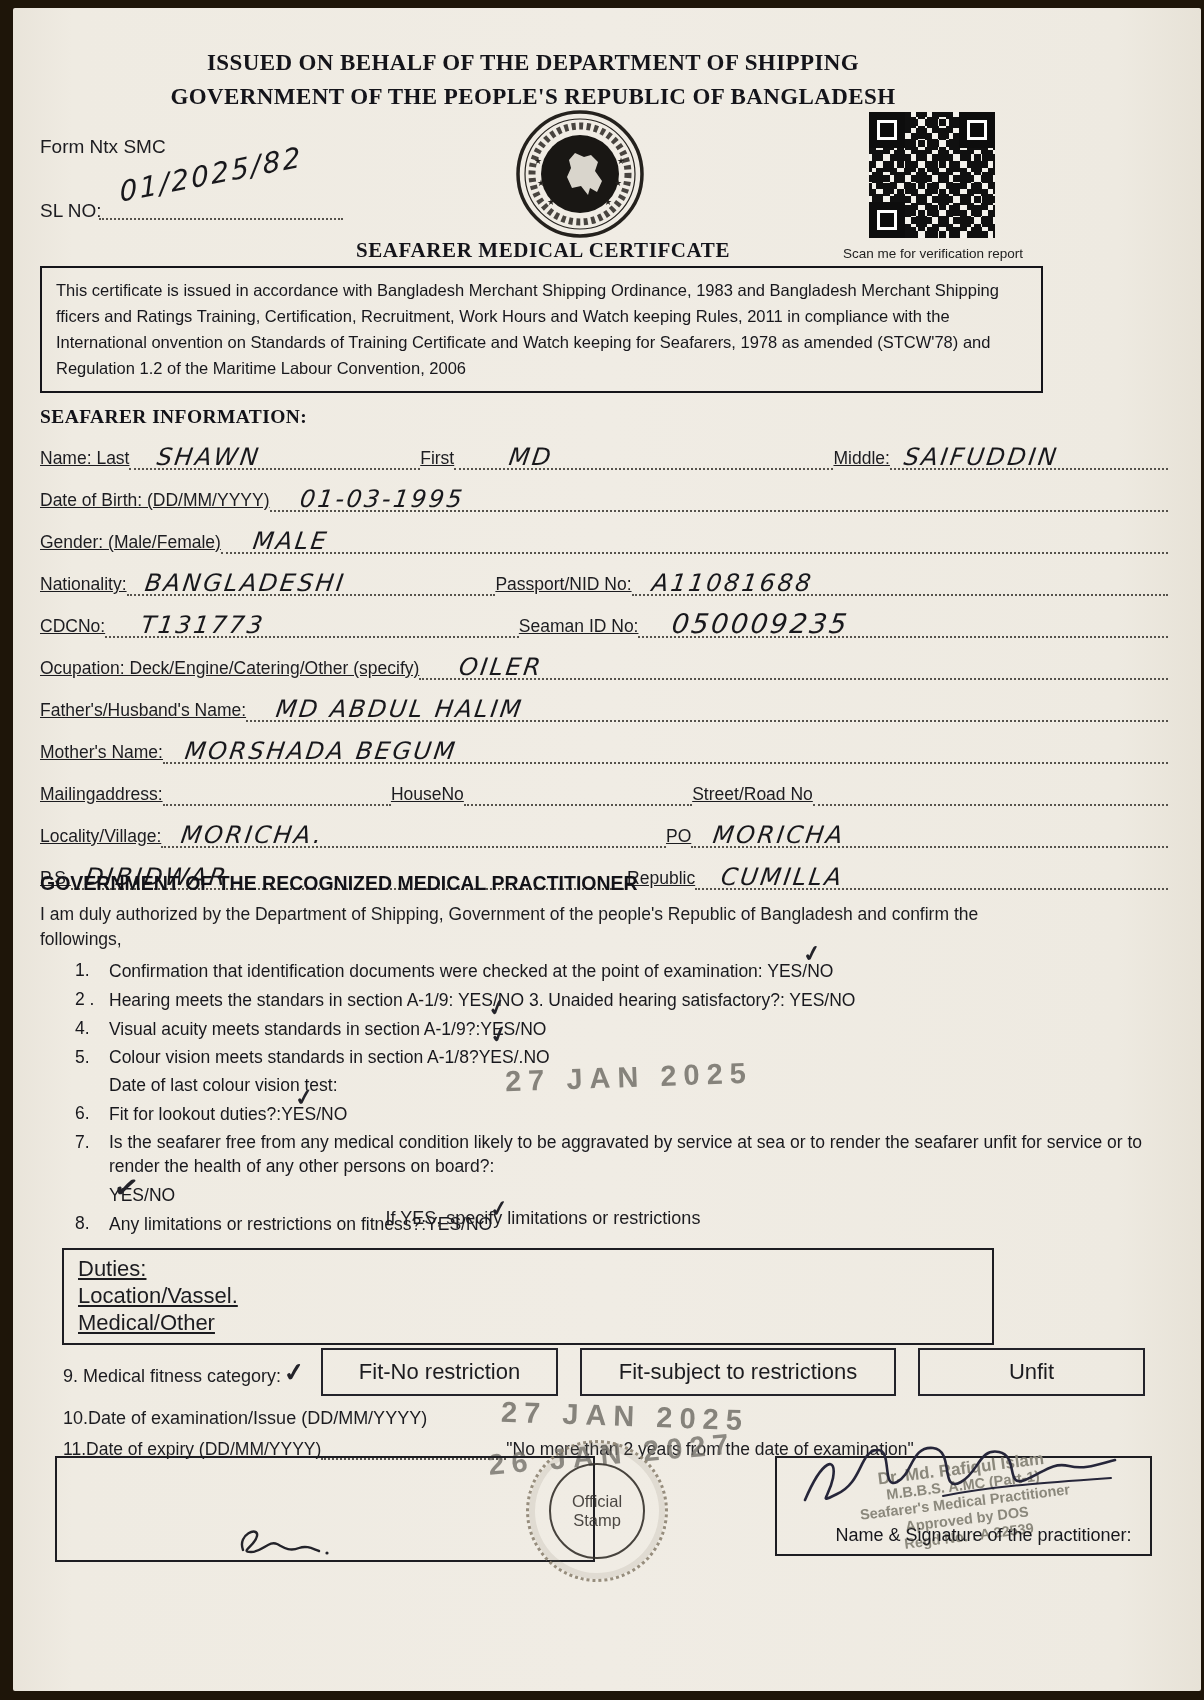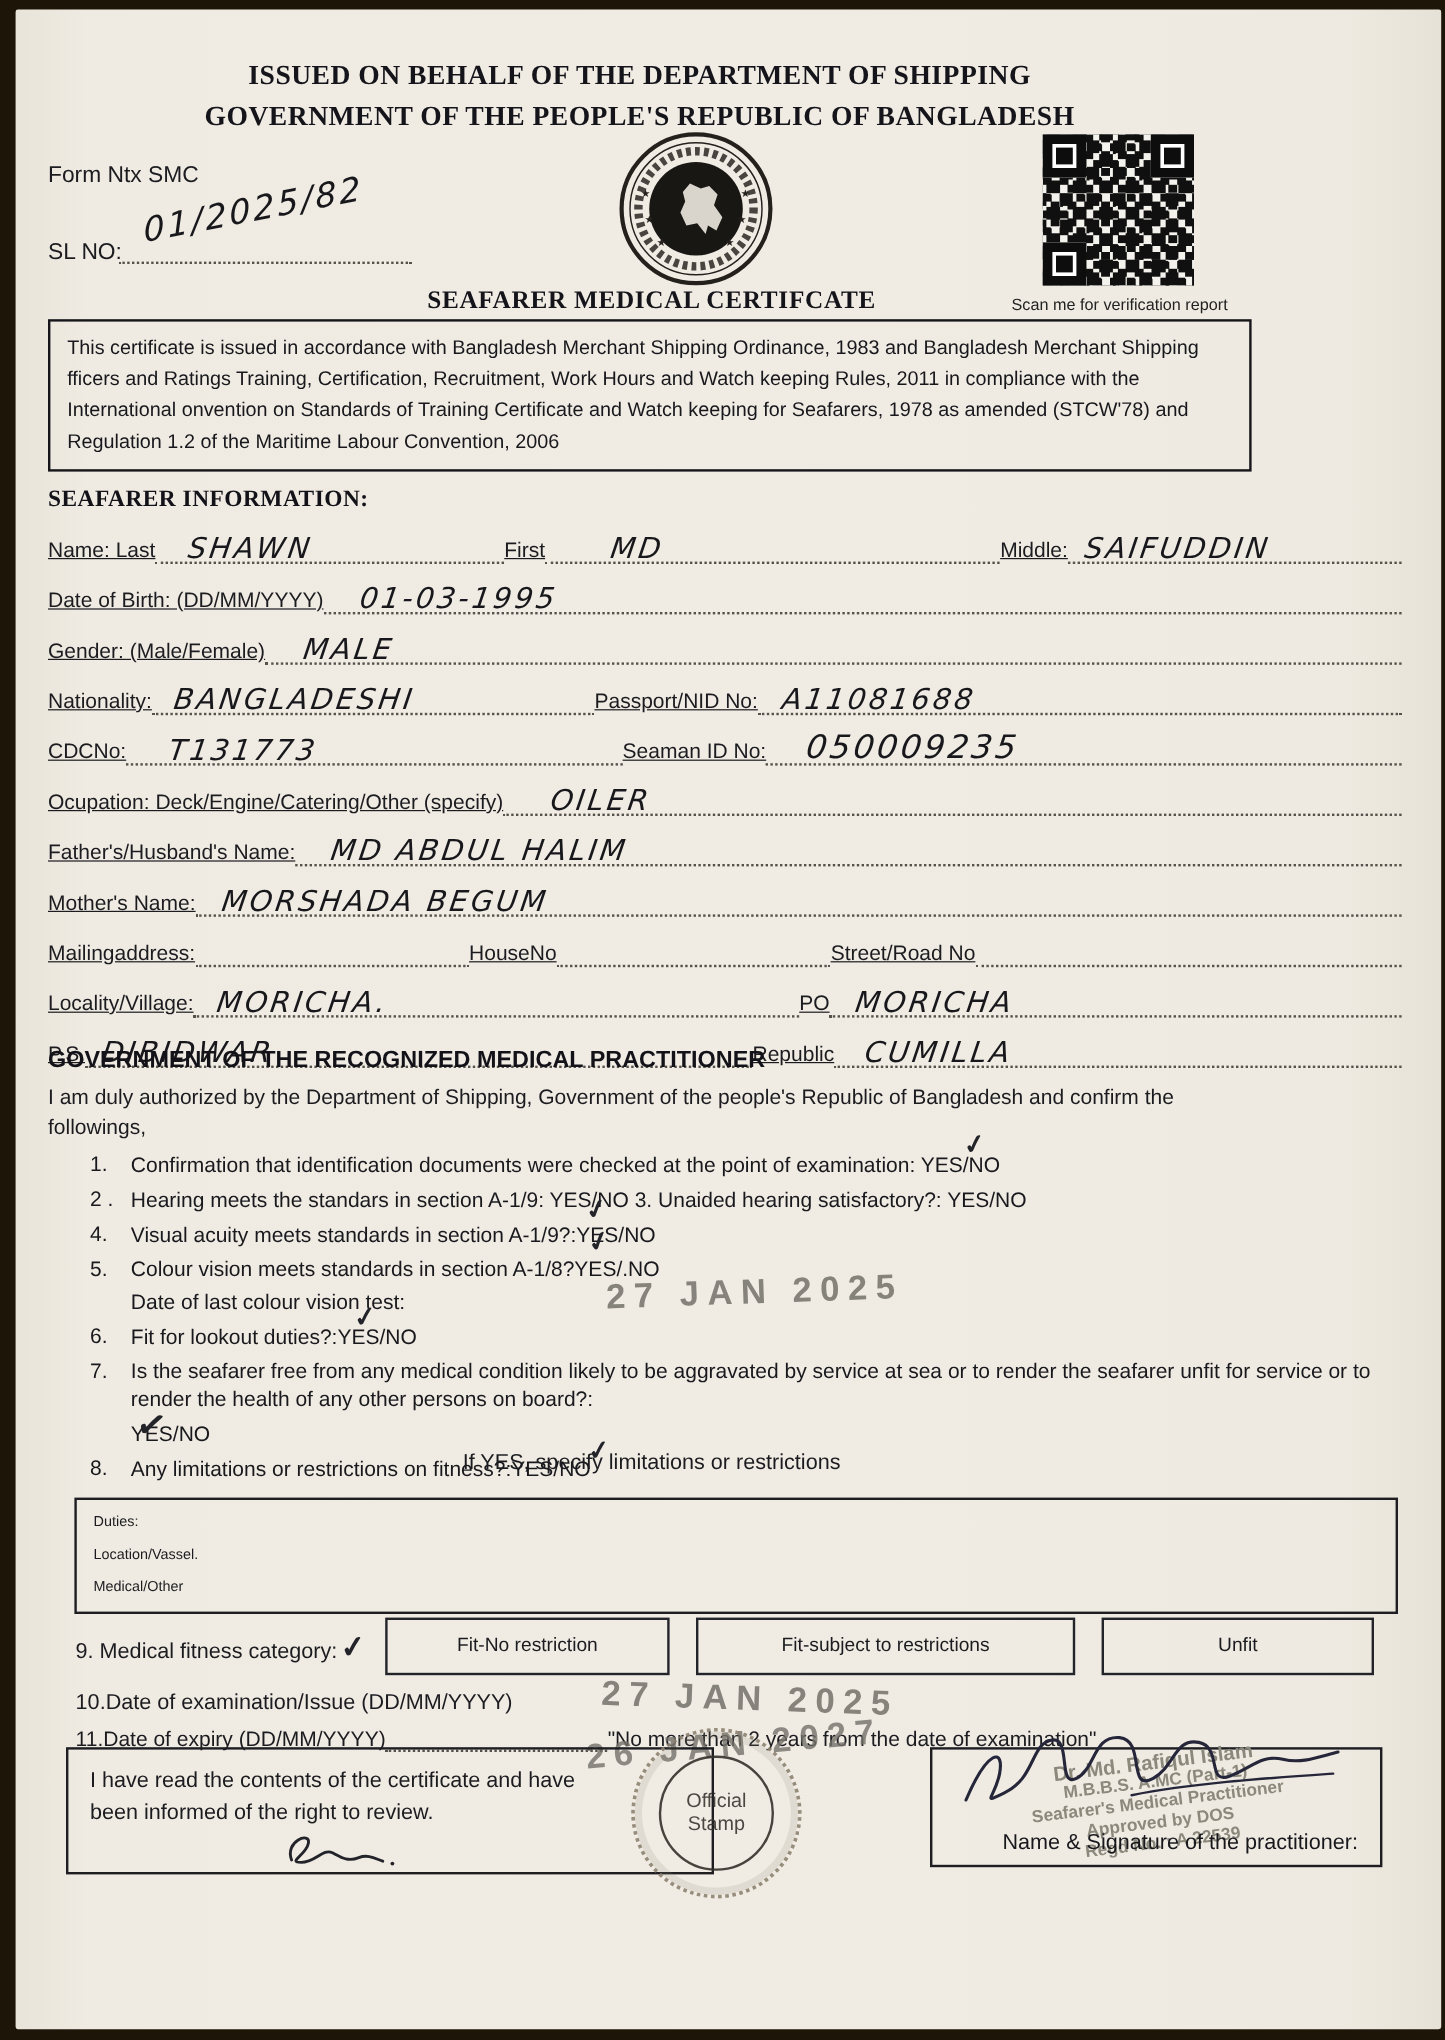--- a/index.html
+++ b/index.html
@@ -51,26 +51,26 @@
   .ditems { position:absolute; left:62px; top:946px; width:1093px; }
   .ditem { position:relative; padding-left:34px; font-size:17.5px; line-height:24px; margin-top:4px; color:#18181d; }
   .ditem .num { position:absolute; left:0; top:0; }
   .chk { display:inline-block; width:0; overflow:visible; font-size:22px; font-weight:bold; color:#23232a;
          vertical-align:baseline; }
   .chk span { display:inline-block; }
   .stamp-date { font-weight:bold; font-size:29px; letter-spacing:7px; color:#74716a; opacity:.85; white-space:nowrap; }
   .ifyes { position:absolute; left:0; top:1200px; width:1060px; text-align:center; font-size:18px; }
 
   
-  .duties { position:absolute; left:49px; top:1240px; width:1103px; box-sizing:border-box;
-    border:2.5px solid #1d1d22; padding:5px 14px 7px; font-size:12px; line-height:27px; }
+  .duties { position:absolute; left:49px; top:1240px; width:932px; box-sizing:border-box;
+    border:2.5px solid #1d1d22; padding:5px 14px 7px; font-size:22px; line-height:27px;text-decoration:underline; }
   .row9 { position:absolute; left:0; top:1340px; width:1204px; height:52px; font-size:18px; }
   .row9 .lbl { position:absolute; left:50px; top:14px; }
   .fitbox { position:absolute; box-sizing:border-box; border:2px solid #23232a; height:48px; top:0;
-    display:flex; align-items:center; justify-content:center; font-size:16px; }
+    display:flex; align-items:center; justify-content:center; font-size:22px; }
   .fb1 { left:308px; width:237px; } .fb2 { left:567px; width:316px; } .fb3 { left:905px; width:227px; }
   .row10 { position:absolute; left:50px; top:1400px; font-size:18px; }
   .row10 .stamp-date { position:absolute; left:438px; top:-8px; transform:rotate(2deg); }
   .row11 { position:absolute; left:50px; top:1430px; width:1105px; font-size:17.5px; display:flex; align-items:flex-end; }
   .row11 .mid { width:185px; border-bottom:2px dotted #55524c; height:20px; }
   .row11 .stamp-date { position:absolute; left:425px; top:0px; transform:rotate(-5deg); opacity:.8; }
 
   
   .footer { position:absolute; left:0; top:1444px; width:1204px; height:160px; }
   .ackbox { position:absolute; left:42px; top:4px; width:540px; height:106px; box-sizing:border-box;
@@ -309,21 +309,20 @@
 
   <div class="row11" style="position:absolute;">
     <span>11.Date of expiry (DD/MM/YYYY)</span>
     <span class="mid"></span>
     <span class="stamp-date">26 JAN 2027</span>
     <span>"No more than 2 years from the date of examination"</span>
   </div>
 
   <div class="footer">
     <div class="ackbox">
-      <div class="t">I have read the contents of the certificate and have been informed of the right to review.</div>
       <svg class="ack-sig" width="120" height="40" viewBox="0 0 120 40">
         <path d="M14,28 C8,12 30,4 28,14 C26,24 10,30 22,30 C34,30 40,18 48,22 C54,25 60,30 70,26 C78,23 84,27 90,29" fill="none" stroke="#23232a" stroke-width="2.4" stroke-linecap="round"></path>
         <circle cx="98" cy="31" r="1.6" fill="#23232a"></circle>
       </svg>
     </div>
 
     <div class="ostamp">
       <div class="ostamp-in">
             <b>Official Stamp</b>
           </div>

